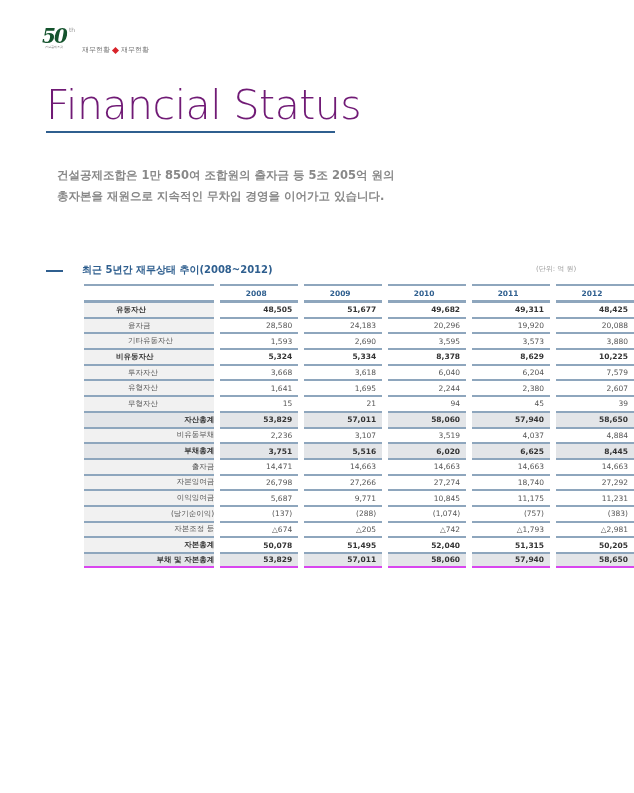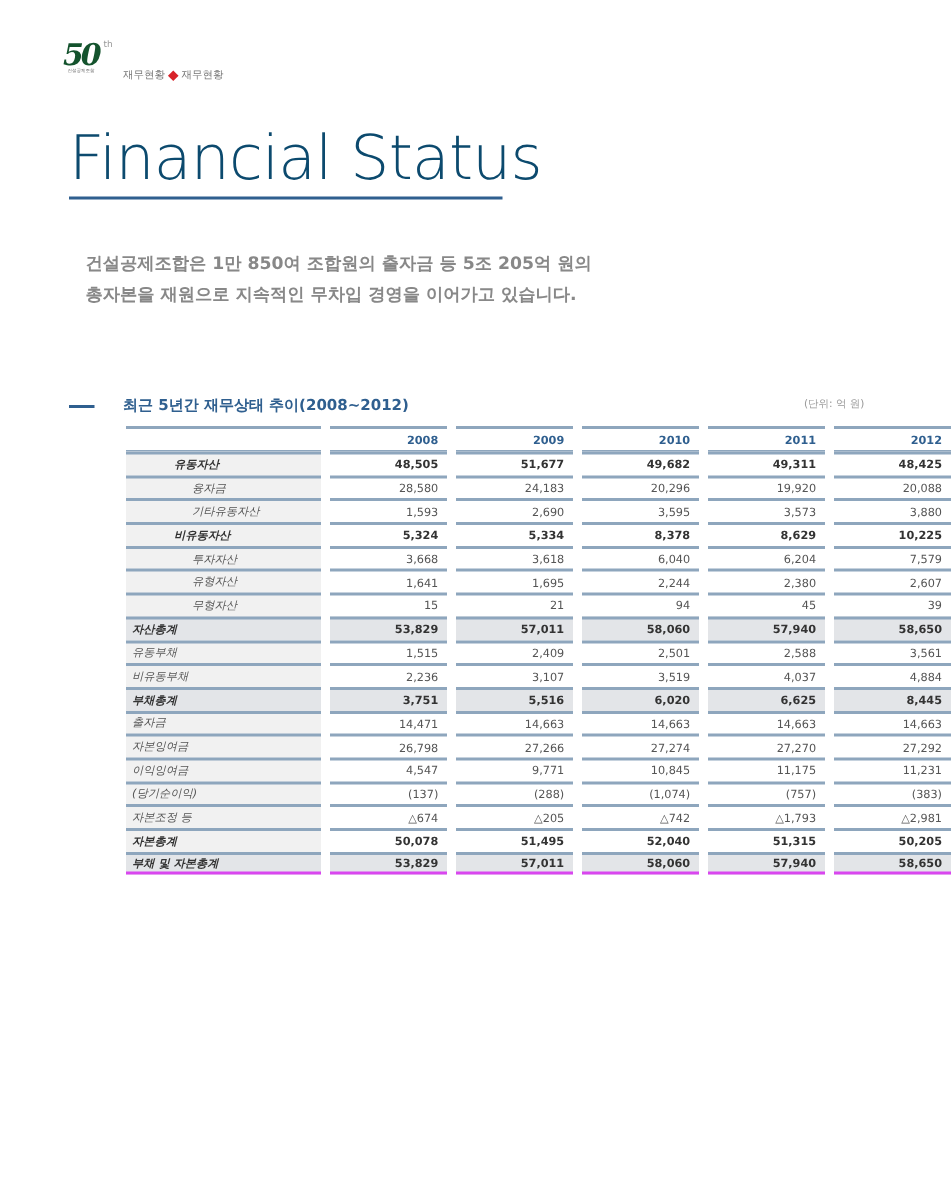--- a/index.html
+++ b/index.html
@@ -19,21 +19,21 @@
     .breadcrumb {
       position: absolute; left: 82px; top: 45px;
       font-size: 7px; color: #777; display: flex; align-items: center; gap: 3px;
     }
     .breadcrumb .diamond {
       width: 5px; height: 5px; background: #d8232a; transform: rotate(45deg); display: inline-block;
     }
     .page-title {
       position: absolute; left: 46px; top: 80px;
       font-family: "DejaVu Sans", sans-serif; font-weight: 200;
-      font-size: 41px; color: #0c4a6e; letter-spacing: -0.5px; margin: 0;
+      font-size: 41px; color: #701a75; letter-spacing: -0.5px; margin: 0;
       line-height: 50px;
     }
     .title-rule {
       position: absolute; left: 46px; top: 131px; width: 289px; height: 2px; background: #2f5f8f;
     }
     .intro {
       position: absolute; left: 57px; top: 165px; width: 340px;
       font-size: 11.5px; line-height: 21px; color: #888; margin: 0; font-weight: bold;
     }
     .section-dash {
@@ -47,33 +47,33 @@
     }
     table.fin {
       position: absolute; left: 84px; top: 284px;
       border-collapse: separate; border-spacing: 0;
       font-size: 7.5px;
     }
     table.fin td, table.fin th {
       height: 15.7px; padding: 0; border-top: 2px solid #8ea6bd; box-sizing: border-box;
     }
     table.fin th {
-      color: #2f5f8f; font-weight: bold; text-align: right; padding-right: 6px;
+      color: #2f5f8f; font-weight: bold; text-align: center; padding-right: 6px;
       border-bottom: 1px solid #8ea6bd; height: 17px;
     }
     .gap { width: 6px; border-top: none !important; }
     table.fin tr.head .gap { border-bottom: none !important; }
-    .lab { width: 138px; background: #f1f1f1; color: #555; font-weight: normal; font-style: italic; }
+    .lab { width: 138px; background: #f1f1f1; color: #555; font-weight: normal; }
     .num { width: 71px; text-align: right; padding-right: 6px !important; color: #555; }
     tr.bold .lab, tr.bold .num { font-weight: bold; color: #333; }
     tr.total .lab, tr.total .num { background: #e3e5e8; font-weight: bold; color: #333; padding-left: 43px; }
     tr.total.last td:not(.gap) { border-bottom: 2px solid #d946ef; }
     .indent-1 { padding-left: 32px !important; }
     .indent-2 { padding-left: 44px !important; }
-    .indent-0 { padding-left: 4px !important; }
+    .indent-0 { padding-left: 4px !important; text-align: right; }
   </style>
 </head>
 <body>
 
 <div class="logo">
   <span class="fifty">50</span>
   <span class="th">th</span>
   <span class="sub">건설공제조합</span>
 </div>
 
@@ -210,33 +210,20 @@
         <td class="gap"></td>
         <td class="num">57,011</td>
         <td class="gap"></td>
         <td class="num">58,060</td>
         <td class="gap"></td>
         <td class="num">57,940</td>
         <td class="gap"></td>
         <td class="num">58,650</td>
       </tr>
       <tr class="normal">
-        <td class="lab indent-0">유동부채</td>
-        <td class="gap"></td>
-        <td class="num">1,515</td>
-        <td class="gap"></td>
-        <td class="num">2,409</td>
-        <td class="gap"></td>
-        <td class="num">2,501</td>
-        <td class="gap"></td>
-        <td class="num">2,588</td>
-        <td class="gap"></td>
-        <td class="num">3,561</td>
-      </tr>
-      <tr class="normal">
         <td class="lab indent-0">비유동부채</td>
         <td class="gap"></td>
         <td class="num">2,236</td>
         <td class="gap"></td>
         <td class="num">3,107</td>
         <td class="gap"></td>
         <td class="num">3,519</td>
         <td class="gap"></td>
         <td class="num">4,037</td>
         <td class="gap"></td>
@@ -270,28 +257,28 @@
       </tr>
       <tr class="normal">
         <td class="lab indent-0">자본잉여금</td>
         <td class="gap"></td>
         <td class="num">26,798</td>
         <td class="gap"></td>
         <td class="num">27,266</td>
         <td class="gap"></td>
         <td class="num">27,274</td>
         <td class="gap"></td>
-        <td class="num">27,270</td>
+        <td class="num">18,740</td>
         <td class="gap"></td>
         <td class="num">27,292</td>
       </tr>
       <tr class="normal">
         <td class="lab indent-0">이익잉여금</td>
         <td class="gap"></td>
-        <td class="num">4,547</td>
+        <td class="num">5,687</td>
         <td class="gap"></td>
         <td class="num">9,771</td>
         <td class="gap"></td>
         <td class="num">10,845</td>
         <td class="gap"></td>
         <td class="num">11,175</td>
         <td class="gap"></td>
         <td class="num">11,231</td>
       </tr>
       <tr class="normal">

